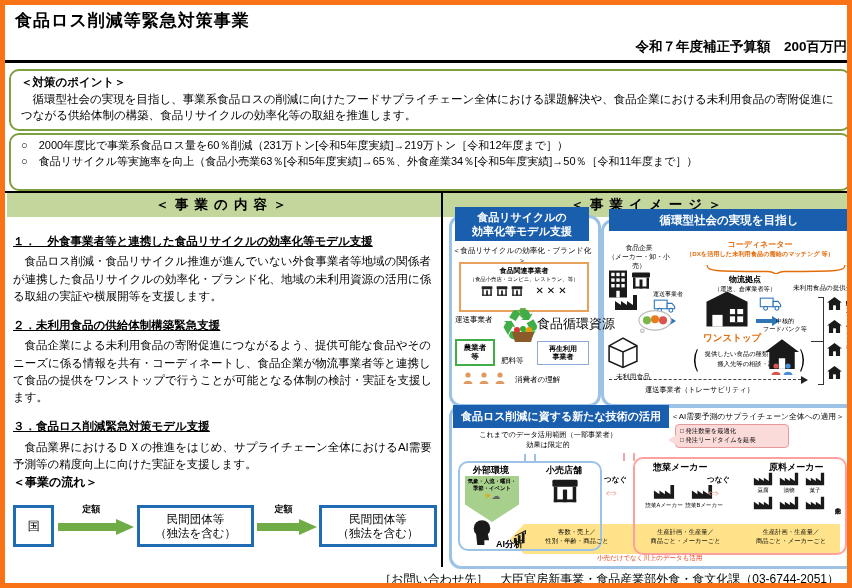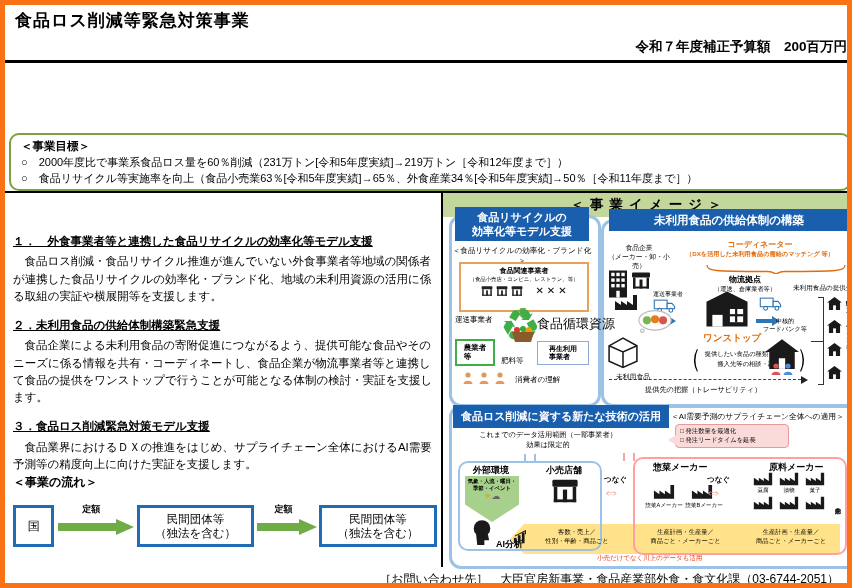--- a/index.html
+++ b/index.html
@@ -20,42 +20,46 @@
 .fbox{border:3px solid #1f6bb4;display:flex;align-items:center;justify-content:center;
   text-align:center;font-size:11.5px;line-height:1.25;box-sizing:border-box;background:#fff}
 .vtext{writing-mode:vertical-rl}
 .lime{position:absolute;background:#000}
 .sec-title{font-weight:bold;text-decoration:underline;margin:12px 0 3px}
 .sec-body{margin:0}
 .z3{z-index:3}
 .orange{color:#e36c0a}
 .red{color:#e8380d}
 .smbox{position:absolute;box-sizing:border-box;display:flex;align-items:center;justify-content:center;
-  text-align:left;background:#fff;z-index:3}
+  text-align:center;background:#fff;z-index:3}
 svg{display:block}
 </style>
 </head>
 <body>
 
 <div id="page">
 
   <div class="abs" style="left:0;top:0;width:852px;height:58px;border-bottom:3px solid #000;box-sizing:border-box">
     <div class="abs b" style="left:10px;top:4px;font-size:17px;letter-spacing:1px">食品ロス削減等緊急対策事業</div>
     <div class="abs b" style="right:10px;top:33px;font-size:13.5px">令和７年度補正予算額　200百万円</div>
   </div>
 
+  <div class="rbox" style="top:64px;height:62px">
+    <div class="b">＜対策のポイント＞</div>
+    <div>　循環型社会の実現を目指し、事業系食品ロスの削減に向けたフードサプライチェーン全体における課題解決や、食品企業における未利用食品の寄附促進につながる供給体制の構築、食品リサイクルの効率化等の取組を推進します。</div>
+  </div>
 
   <div class="rbox" style="top:128px;height:58px;font-size:11px">
-    <div class="b" style="font-size:11.5px">＜事業目標＞</div>
     <div>○　2000年度比で事業系食品ロス量を60％削減（231万トン[令和5年度実績]→219万トン［令和12年度まで］）</div>
     <div>○　食品リサイクル等実施率を向上（食品小売業63％[令和5年度実績]→65％、外食産業34％[令和5年度実績]→50％［令和11年度まで］）</div>
   </div>
 
   <div class="lime" style="left:0;top:186px;width:852px;height:2px"></div>
   <div class="lime" style="left:436px;top:186px;width:2px;height:376px"></div>
+  <div class="secbar" style="left:2px;width:434px">＜事業の内容＞</div>
   <div class="secbar" style="left:438px;width:412px">＜事業イメージ＞</div>
 
   <div class="abs" style="left:8px;top:214px;width:424px;font-size:11.5px;line-height:1.5">
     <div class="sec-title" style="margin-top:14px">１．　外食事業者等と連携した食品リサイクルの効率化等モデル支援</div>
     <div class="sec-body">　食品ロス削減・食品リサイクル推進が進んでいない外食事業者等地域の関係者が連携した食品リサイクルの効率化・ブランド化、地域の未利用資源の活用に係る取組の実証や横展開等を支援します。</div>
     <div class="sec-title">２．未利用食品の供給体制構築緊急支援</div>
     <div class="sec-body">　食品企業による未利用食品の寄附促進につながるよう、提供可能な食品やそのニーズに係る情報を共有・コーディネートし、食品企業が物流事業者等と連携して食品の提供をワンストップで行うことが可能となる体制の検討・実証を支援します。</div>
     <div class="sec-title" style="text-decoration:underline">３．食品ロス削減緊急対策モデル支援</div>
     <div class="sec-body">　食品業界におけるＤＸの推進をはじめ、サプライチェーン全体におけるAI需要予測等の精度向上に向けた実証を支援します。</div>
 
@@ -165,21 +169,21 @@
     <span>
         <svg width="10" height="12" viewBox="0 0 10 12" fill="#e0995f">
           <circle cx="5" cy="3" r="2.6"></circle>
           <path d="M0.5 12 C0.5 7.5 9.5 7.5 9.5 12 Z"></path>
         </svg>
       </span>
   </div>
   <div class="abs z3" style="left:510px;top:370px;font-size:7.5px">消費者の理解</div>
 
   <div class="panel" style="left:596px;top:214px;width:252px;height:182px"></div>
-  <div class="bluehead" style="left:604px;top:204px;width:240px;height:22px;font-size:11.5px">未利用食品の供給体制の構築</div>
+  <div class="bluehead" style="left:604px;top:204px;width:240px;height:22px;font-size:11.5px">循環型社会の実現を目指し</div>
 
   <div class="abs ctr pre z3" style="left:598px;top:238px;width:72px;font-size:6.8px;line-height:1.35">食品企業
 （メーカー・卸・小売）</div>
   <span class="abs z3" style="left:604px;top:264px">
     <svg width="18" height="30" viewBox="0 0 16 24" fill="#1a1a1a">
         <rect width="16" height="24"></rect>
         <g fill="#fff">
           <rect x="2" y="2" width="3" height="3"></rect>
           <rect x="6.5" y="2" width="3" height="3"></rect>
           <rect x="11" y="2" width="3" height="3"></rect>
@@ -266,21 +270,21 @@
   <div class="abs b orange z3" style="left:698px;top:327px;font-size:9.5px">ワンストップ</div>
 
   <div class="abs z3" style="left:676px;top:340px;display:flex;align-items:center">
     <span style="font-size:20px;transform:scaleY(1.3);font-weight:300">（</span>
     <span class="pre ctr" style="width:96px;font-size:6.3px;line-height:1.45">提供したい食品の種類・数量、
 搬入先等の相談・調整</span>
     <span style="font-size:20px;transform:scaleY(1.3);font-weight:300">）</span>
   </div>
   <div class="abs z3" style="left:604px;top:374px;width:192px;border-top:1.5px dashed #444"></div>
   <span class="abs z3" style="left:796px;top:371px;width:0;height:0;border-left:7px solid #222;border-top:4px solid transparent;border-bottom:4px solid transparent"></span>
-  <div class="abs z3" style="left:640px;top:380px;font-size:7.2px">提供先の把握（トレーサビリティ）</div>
+  <div class="abs z3" style="left:640px;top:380px;font-size:7.2px">運送事業者（トレーサビリティ）</div>
 
   <div class="abs ctr pre z3" style="left:752px;top:312px;width:56px;font-size:6.2px;line-height:1.3">中核的
 フードバンク等</div>
   <span class="abs z3" style="left:760px;top:334px">
     <svg width="34" height="30" viewBox="0 0 16 14" fill="#1a1a1a">
         <path d="M8 0 L0 6 H2 V14 H14 V6 H16 Z"></path>
         <rect x="6.5" y="9" width="3" height="5" fill="#fff"></rect>
       </svg>
   </span>
   <div class="abs z3" style="left:766px;top:358px;display:flex;gap:2px">

